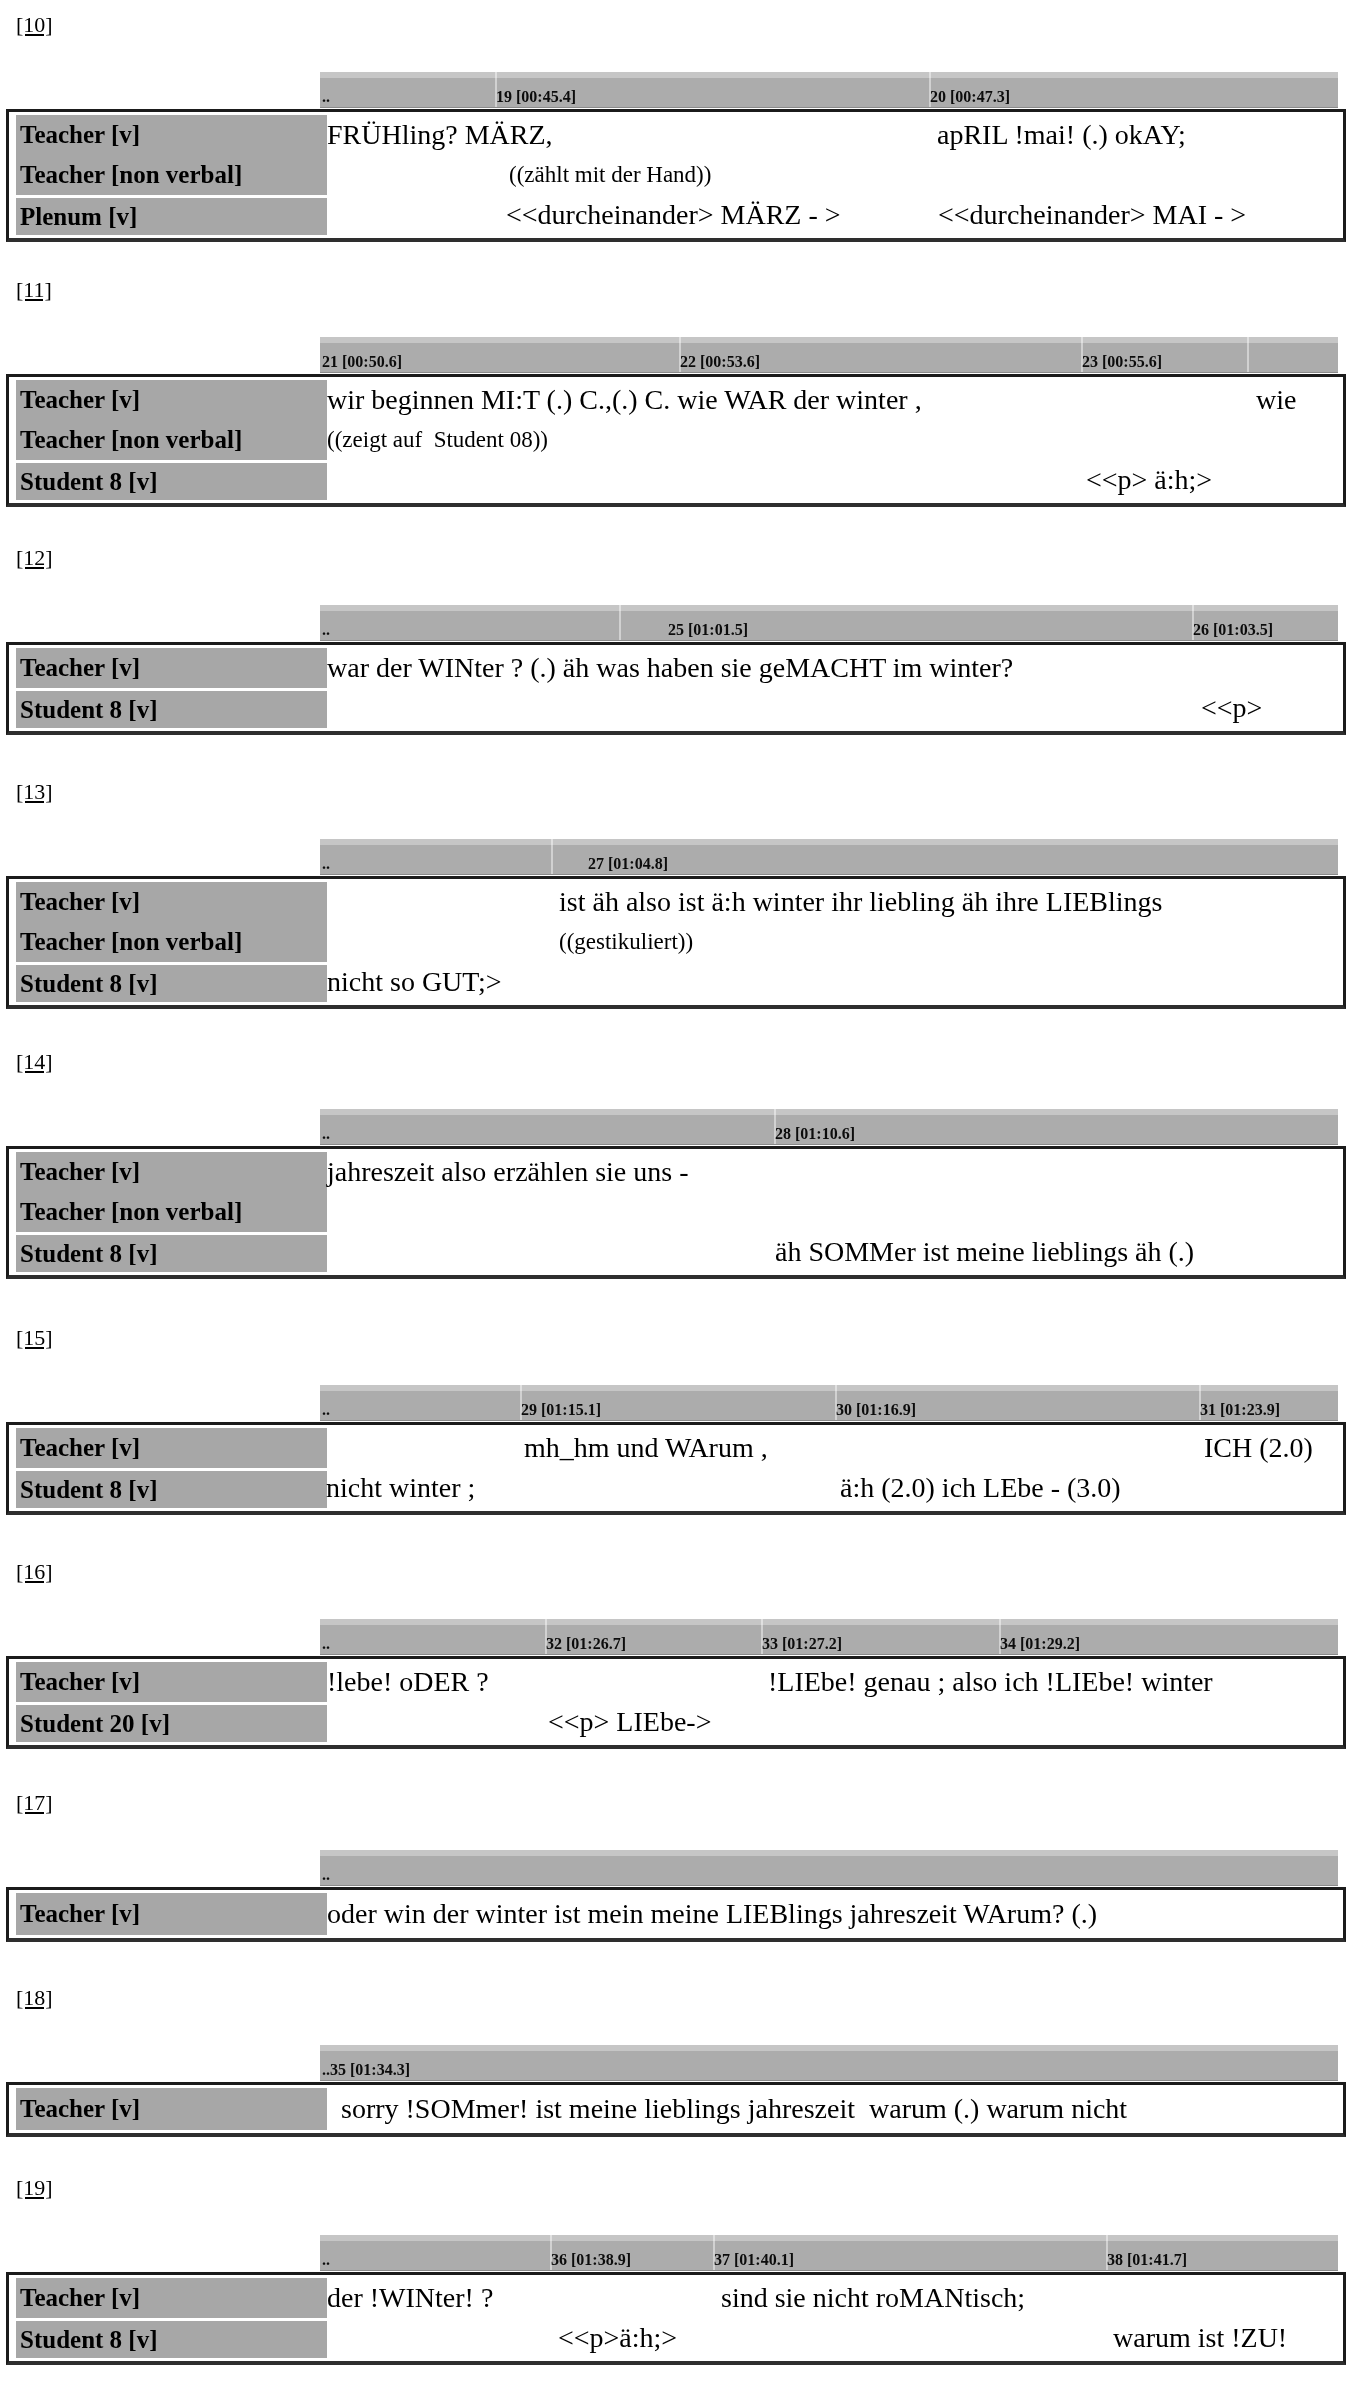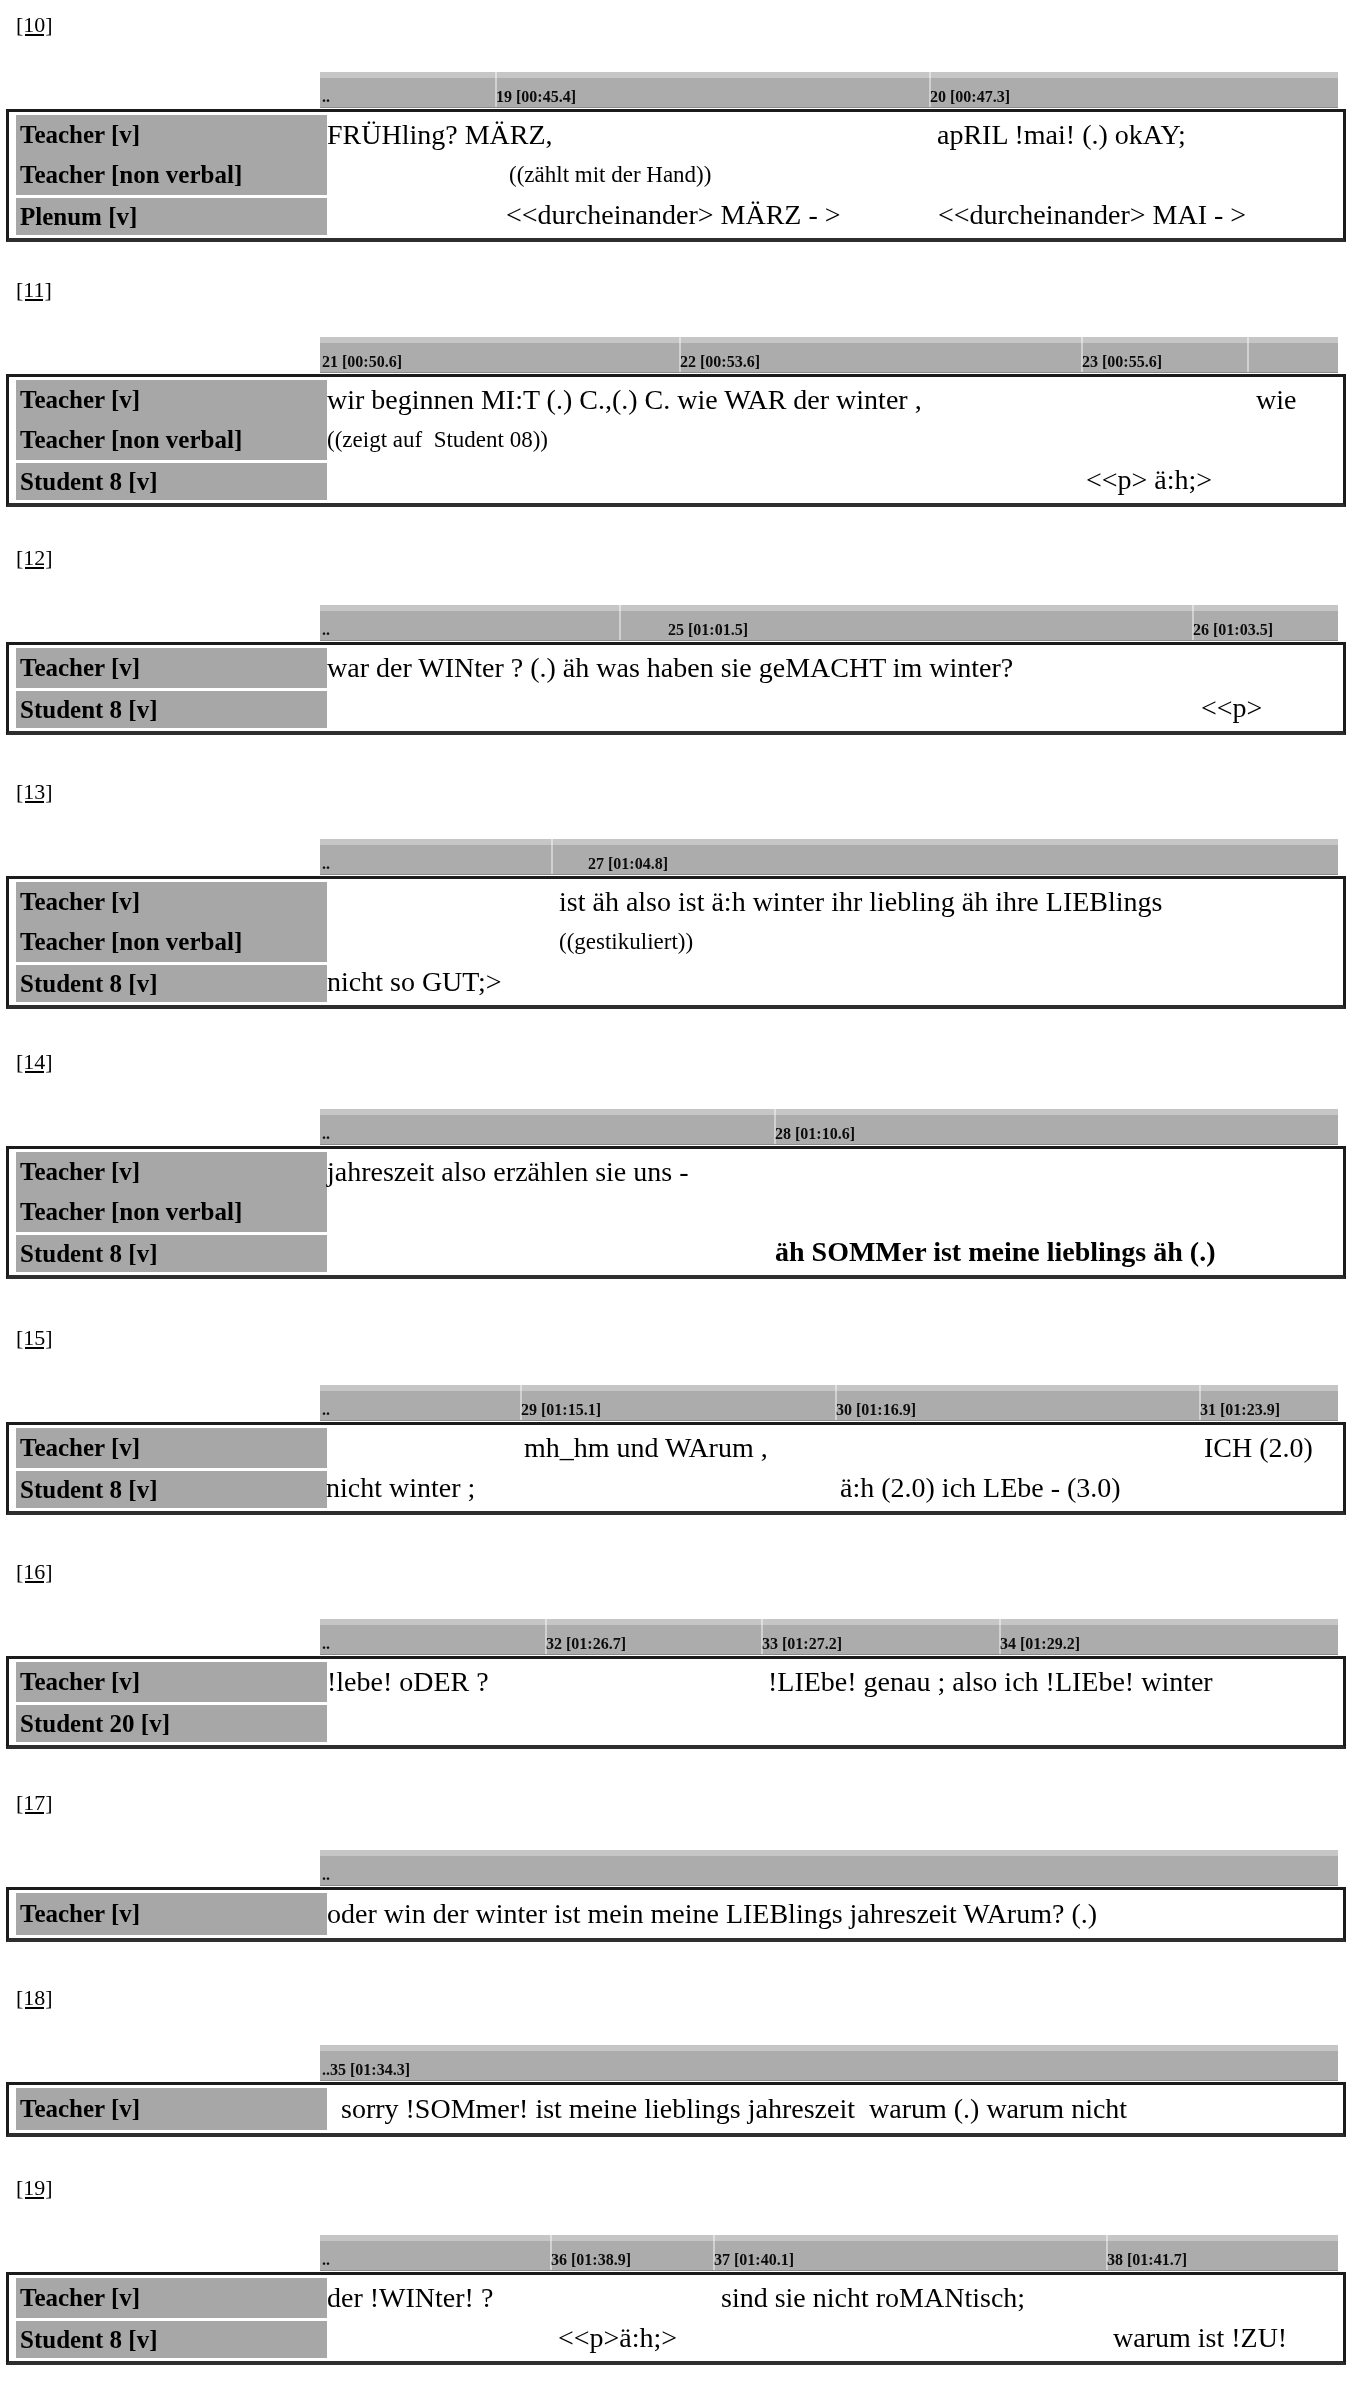--- a/index.html
+++ b/index.html
@@ -161,21 +161,21 @@
             <span class="utt" style="left: 0px;">jahreszeit also erzählen sie uns -</span>
           </div>
         </div>
         <div class="row">
           <span class="speaker">Teacher [non verbal]</span>
           <div class="content"></div>
         </div>
         <div class="row sep">
           <span class="speaker">Student 8 [v]</span>
           <div class="content">
-            <span class="utt" style="left: 448px; font-weight: bold;">äh SOMMer ist meine lieblings äh (.)</span>
+            <span class="utt" style="left: 448px;">äh SOMMer ist meine lieblings äh (.)</span>
           </div>
         </div>
       </div>
     </div>
     <div class="segment" style="top: 1323px;">
       <div class="seg-num">[15]</div>
       <div class="bar">
         <span class="tick" style="left: 2px;">..</span>
         <div class="tickline" style="left: 200px;"></div>
         <span class="tick" style="left: 201px;">29 [01:15.1]</span>
@@ -215,20 +215,23 @@
       <div class="block">
         <div class="row">
           <span class="speaker">Teacher [v]</span>
           <div class="content">
             <span class="utt" style="left: 0px;">!lebe! oDER ?</span>
             <span class="utt" style="left: 441px;">!LIEbe! genau ; also ich !LIEbe! winter</span>
           </div>
         </div>
         <div class="row sep">
           <span class="speaker">Student 20 [v]</span>
+          <div class="content">
+            <span class="utt" style="left: 221px;">&lt;&lt;p&gt; LIEbe-&gt;</span>
+          </div>
         </div>
       </div>
     </div>
     <div class="segment" style="top: 1788px;">
       <div class="seg-num">[17]</div>
       <div class="bar">
         <span class="tick" style="left: 2px;">..</span>
       </div>
       <div class="block single">
         <div class="row">

